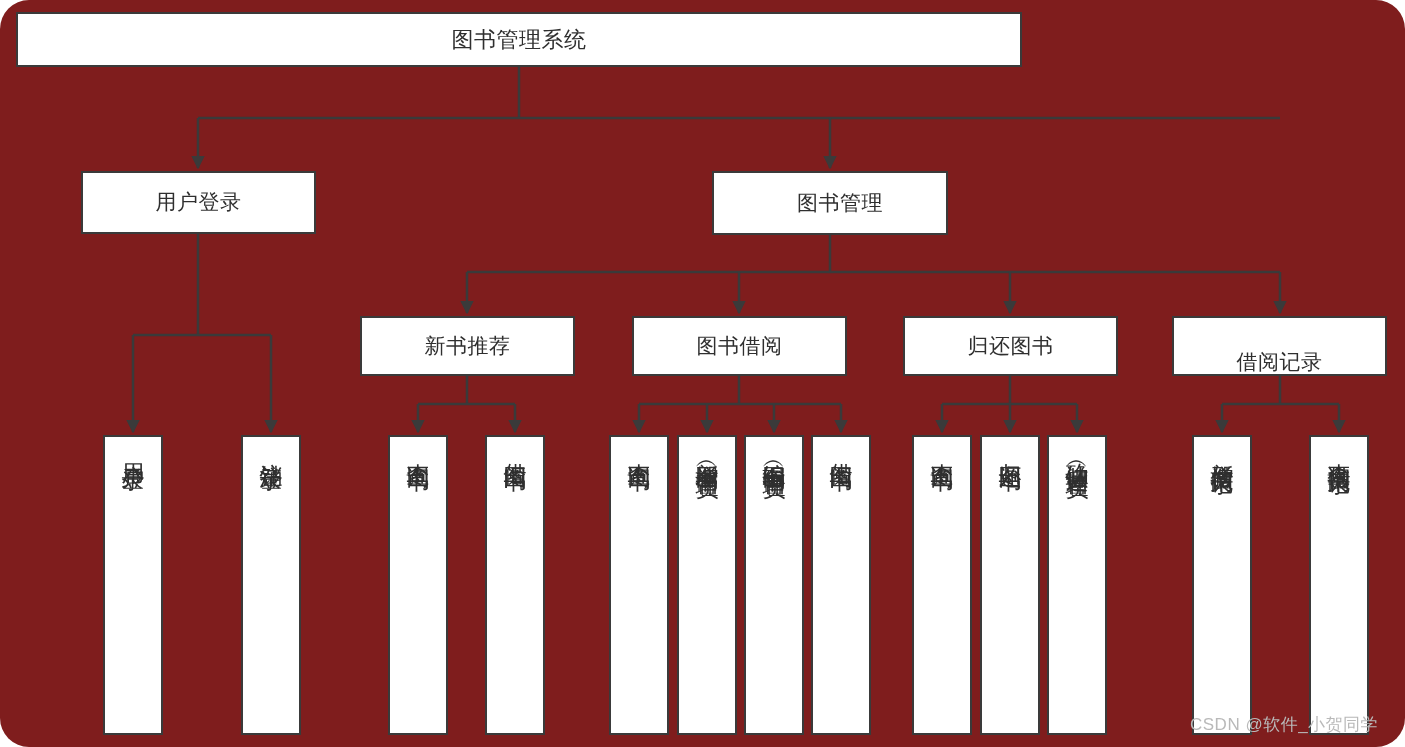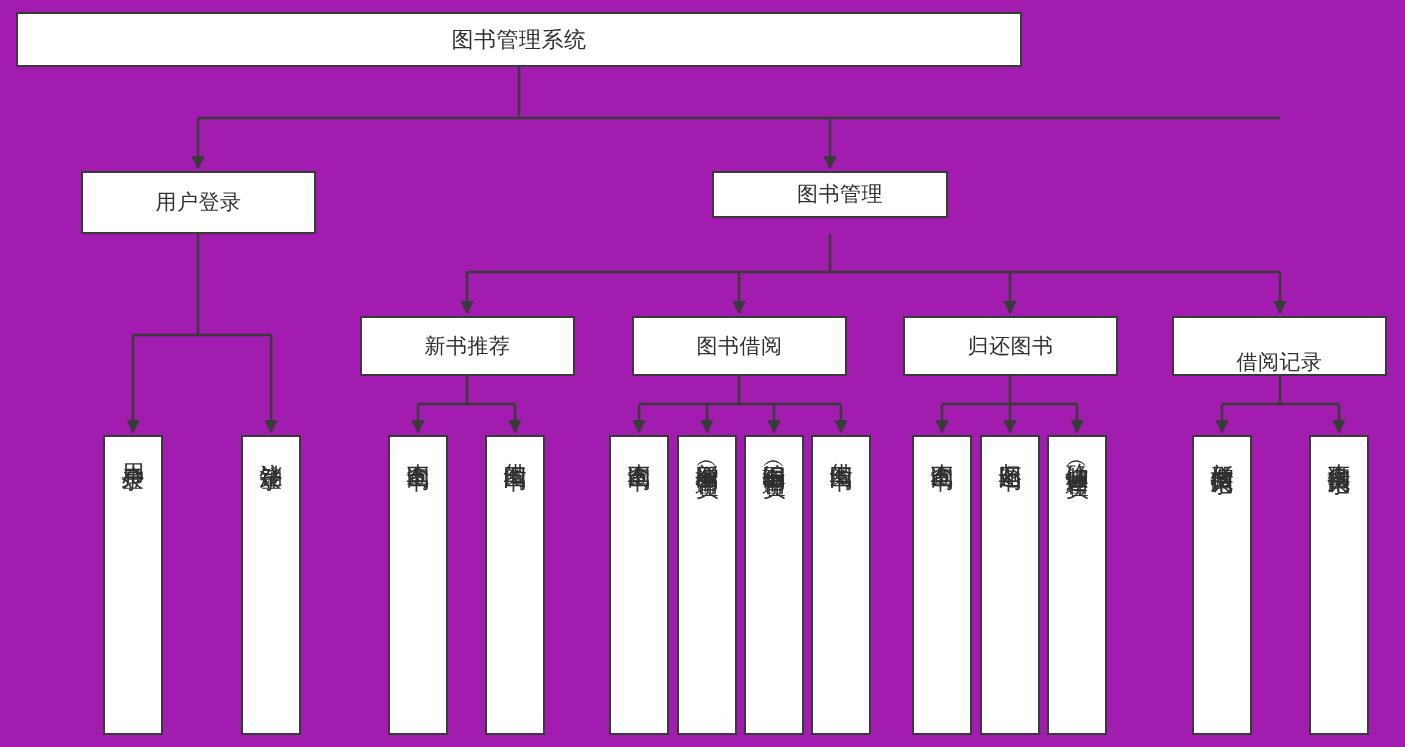--- a/index.html
+++ b/index.html
@@ -8,22 +8,23 @@
     background: #ffffff;
   }
   body {
     font-family: "Liberation Sans", "DejaVu Sans", sans-serif;
     color: #2b2b2b;
   }
   #canvas {
     position: relative;
     width: 1405px;
     height: 747px;
-    background: #a21caf;
+    background: #7f1d1d;
     overflow: hidden;
+    border-radius: 29px;
   }
   #edges {
     position: absolute;
     left: 0;
     top: 0;
     width: 1405px;
     height: 747px;
     pointer-events: none;
   }
   .node {
@@ -131,21 +132,21 @@
     </g>
   </svg>
 
   <div class="node horiz root" style="left:16px; top:12px; width:1006px; height:55px;">
     <span class="node-label">图书管理系统</span>
   </div>
 
   <div class="node horiz" style="left:81px; top:171px; width:235px; height:63px;">
     <span class="node-label">用户登录</span>
   </div>
-  <div class="node horiz" style="left:712px; top:171px; width:236px; height:47px;padding-left:20px;">
+  <div class="node horiz" style="left:712px; top:171px; width:236px; height:64px;padding-left:20px;">
     <span class="node-label">图书管理</span>
   </div>
 
   <div class="node horiz" style="left:632px; top:316px; width:215px; height:60px;">
     <span class="node-label">图书借阅</span>
   </div>
   <div class="node horiz" style="left:360px; top:316px; width:215px; height:60px;">
     <span class="node-label">新书推荐</span>
   </div>
   <div class="node horiz" style="left:903px; top:316px; width:215px; height:60px;">
@@ -192,14 +193,15 @@
     <span class="node-label">确认归还（管理员）</span>
   </div>
 
   <div class="node vert" style="left:1192px; top:435px; width:60px; height:300px;">
     <span class="node-label">新增借阅记录</span>
   </div>
   <div class="node vert" style="left:1309px; top:435px; width:60px; height:300px;">
     <span class="node-label">查询借阅记录</span>
   </div>
 
+  <div class="watermark">CSDN @软件_小贺同学</div>
 
 </div>
 
 </body></html>

